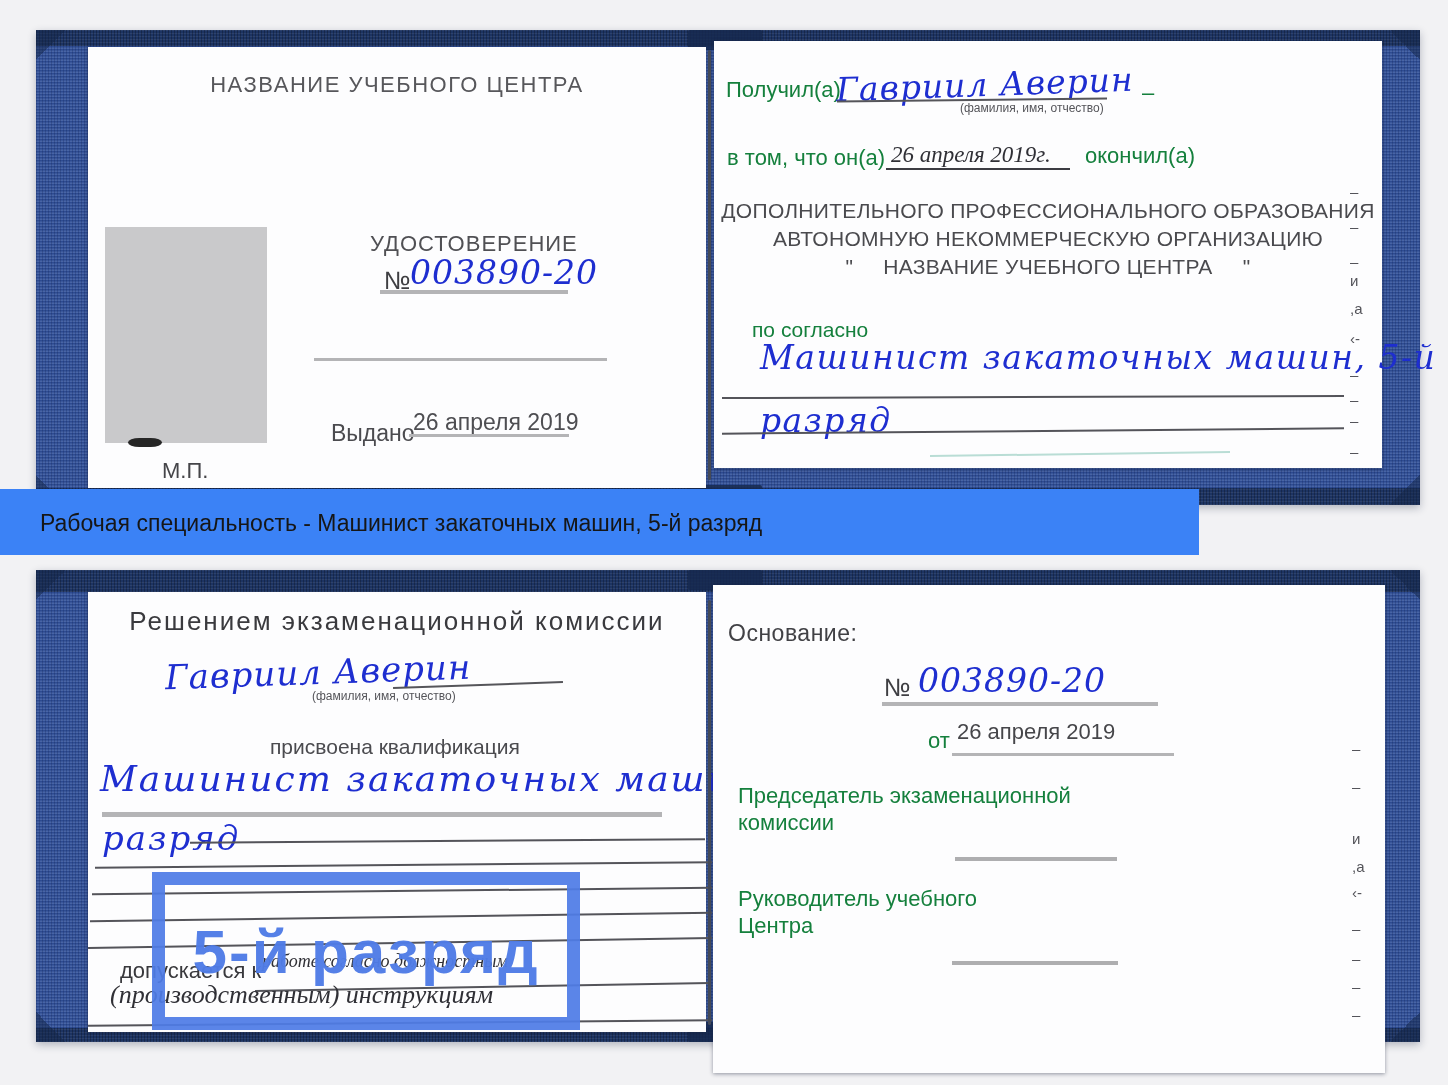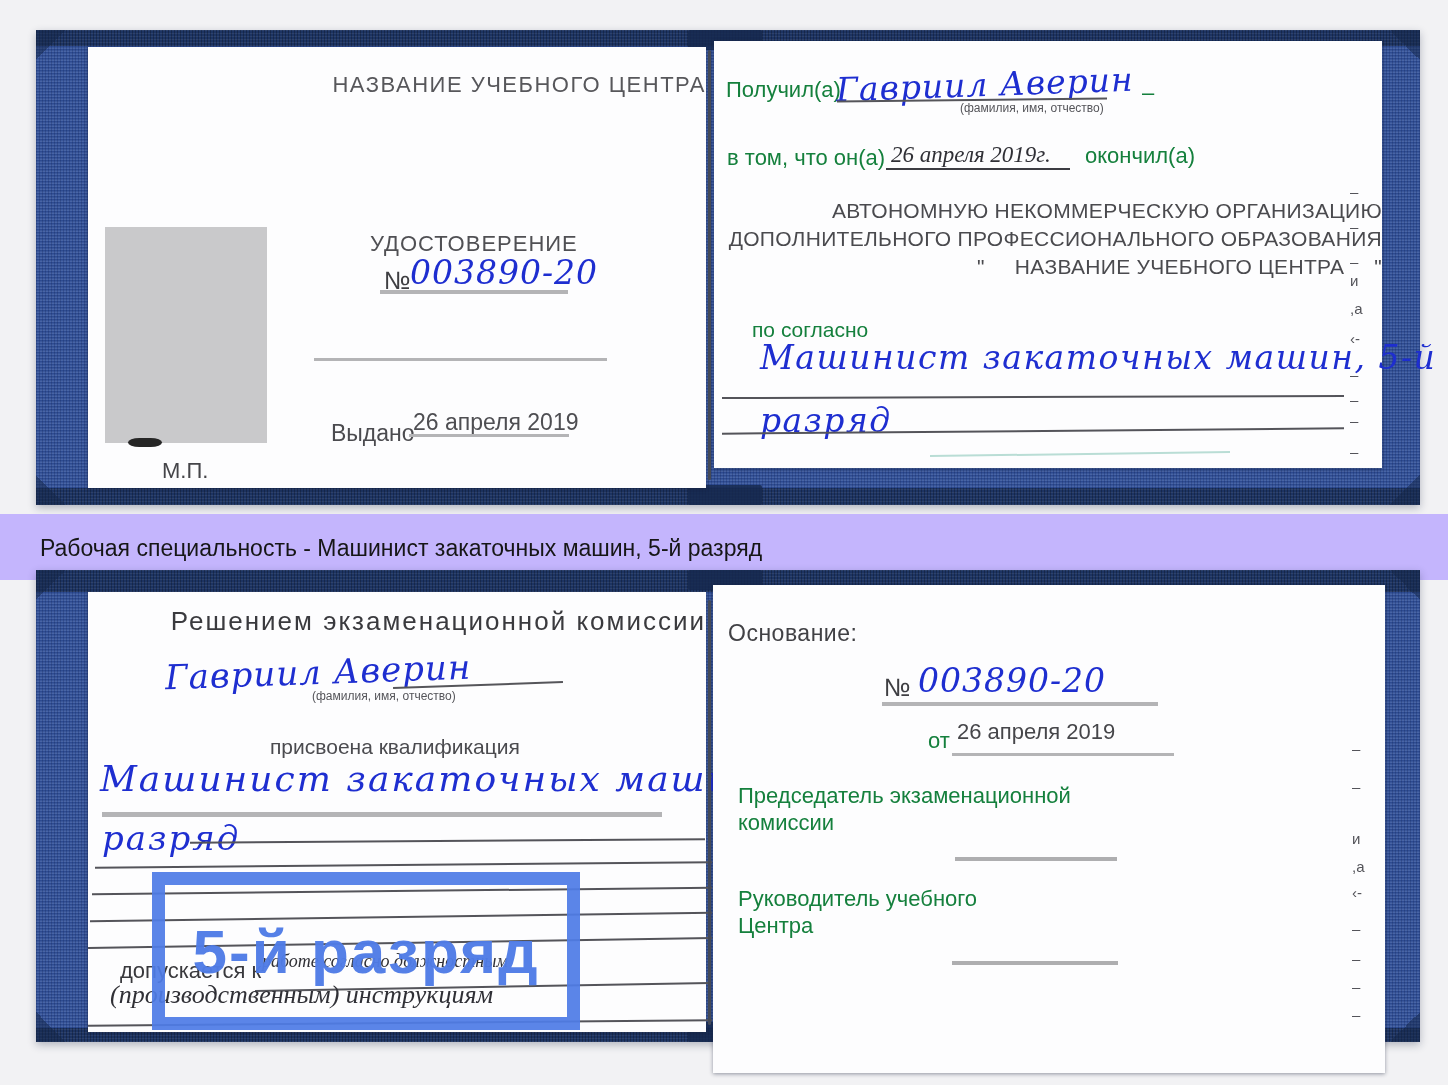--- a/index.html
+++ b/index.html
@@ -36,21 +36,21 @@
   .fold.br{right:0;bottom:0;background:linear-gradient(315deg,#142648 50%,transparent 50%);}
   .page{
     position:absolute;background:#fdfdfe;
     box-shadow:0 1px 4px rgba(25,30,55,.45);
   }
   .spine{
     position:absolute;width:3px;background:#454a57;border-radius:2px;
   }
   
   .print{color:#15803d;white-space:nowrap;}
-  .center{text-align:right;}
+  .center{text-align:center;}
   .serif-it{font-family:"Liberation Serif","DejaVu Serif",serif;font-style:italic;color:#303036;}
   
   .hand{
     font-family:"DejaVu Serif","Liberation Serif",serif;
     font-style:italic;color:#1e2ed0;white-space:nowrap;
   }
   
   .gline{background:#b4b4b6;}           
   .rule{background:#54545a;height:2px;} 
   .frag{position:absolute;left:0;font-size:15px;color:#54545a;}
@@ -59,22 +59,22 @@
     border:13px solid rgba(79,124,230,.93);
     display:flex;align-items:center;justify-content:center;
     z-index:5;background:transparent;
   }
   .stamp-text{
     font-weight:bold;font-size:62px;letter-spacing:2px;
     color:rgba(79,124,230,.97);white-space:nowrap;
   }
   
   .caption-band{
-    position:absolute;left:0;top:514px;width:1448px;height:66px;
-    background:#c4b5fd;
+    position:absolute;left:0;top:489px;width:1199px;height:66px;
+    background:#3b82f6;
   }
   .caption-text{
     position:absolute;left:40px;top:21px;font-size:23px;color:#161616;white-space:nowrap;
   }
   .photo{background:#c9c9cb;}
   .smudge{background:#262626;border-radius:40%/60%;}
   .teal{background:#b9ddd5;}
 </style>
 </head>
 <body>
@@ -118,22 +118,22 @@
       <div class="abs" style="left:123px;top:58px;width:270px;height:2px;background:#55555a;transform:rotate(-0.6deg);"></div>
       <span class="abs print" style="left:246px;top:60px;font-size:12px;color:#55555a;">(фамилия, имя, отчество)</span>
       <span class="abs print" style="left:428px;top:39px;font-size:22px;">–</span>
 
       <span class="abs print" style="left:13px;top:104px;font-size:22px;">в том, что он(а)</span>
       <span class="abs serif-it" style="left:177px;top:101px;font-size:23px;">26 апреля 2019г.</span>
       <div class="abs" style="left:172px;top:127px;width:184px;height:2px;background:#3c3c42;"></div>
       <span class="abs print" style="left:371px;top:102px;font-size:22px;">окончил(а)</span>
 
       <div class="abs center" style="left:0;top:156px;width:668px;line-height:28px;font-size:21px;letter-spacing:0.3px;color:#4a4a4e;">
+        <div>ДОПОЛНИТЕЛЬНОГО ПРОФЕССИОНАЛЬНОГО ОБРАЗОВАНИЯ</div>
         <div>АВТОНОМНУЮ НЕКОММЕРЧЕСКУЮ ОРГАНИЗАЦИЮ</div>
-        <div>ДОПОЛНИТЕЛЬНОГО ПРОФЕССИОНАЛЬНОГО ОБРАЗОВАНИЯ</div>
         <div>
           <span style="margin-right:30px;">"</span><span>НАЗВАНИЕ УЧЕБНОГО ЦЕНТРА</span><span style="margin-left:30px;">"</span>
         </div>
       </div>
 
       <span class="abs print" style="left:38px;top:277px;font-size:21px;">по согласно</span>
       <span class="abs hand" style="left:46px;top:297px;font-size:33px;letter-spacing:1.5px;">Машинист закаточных машин, 5-й</span>
       <div class="abs rule" style="left:8px;top:355px;width:622px;transform:rotate(-0.2deg);"></div>
       <span class="abs hand" style="left:46px;top:360px;font-size:33px;letter-spacing:1.5px;">разряд</span>
       <div class="abs rule" style="left:8px;top:389px;width:622px;transform:rotate(-0.5deg);"></div>

